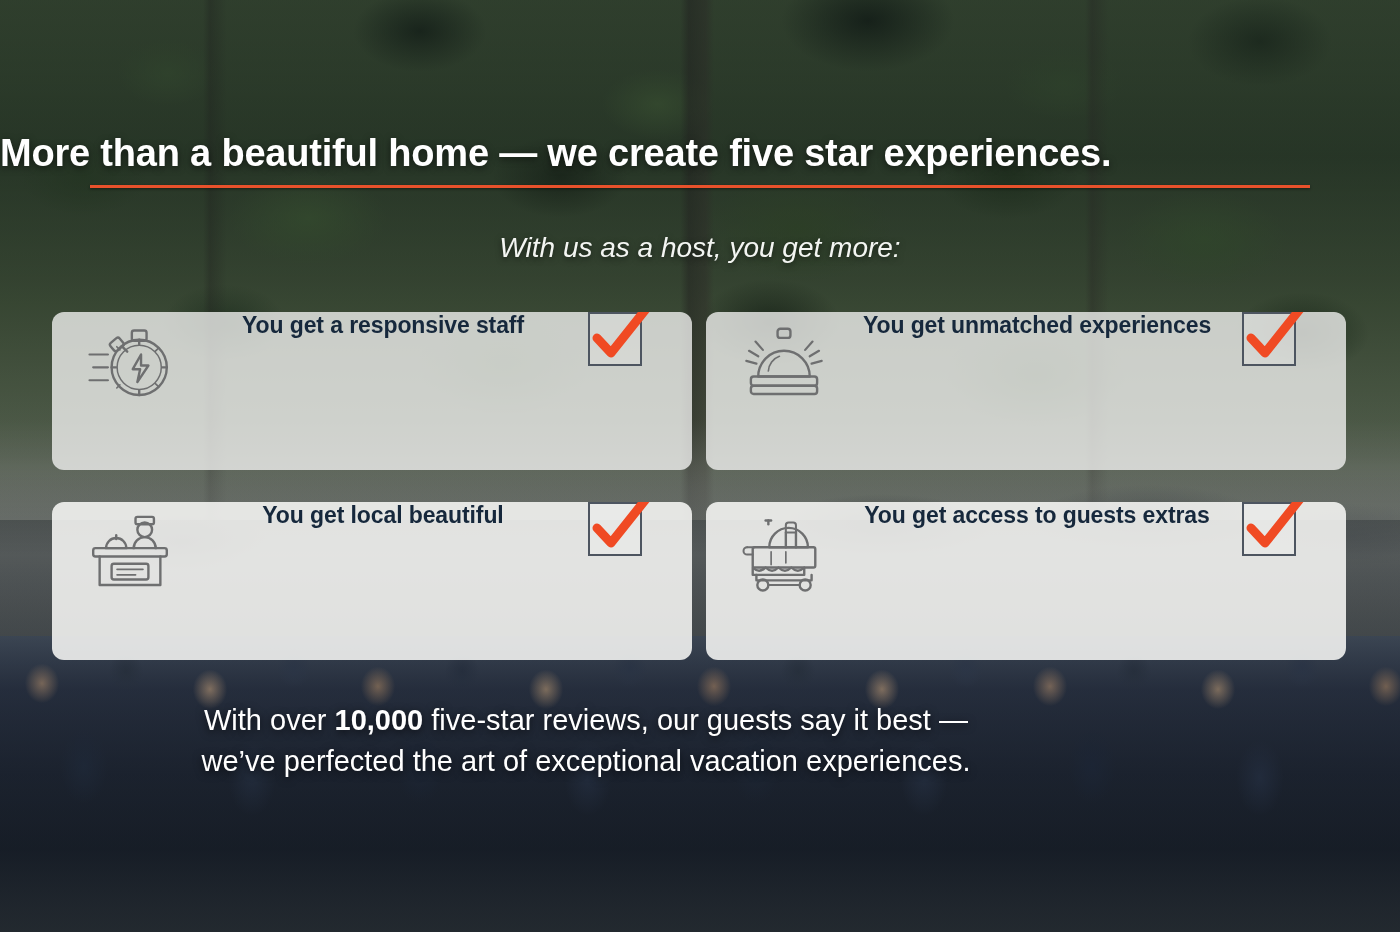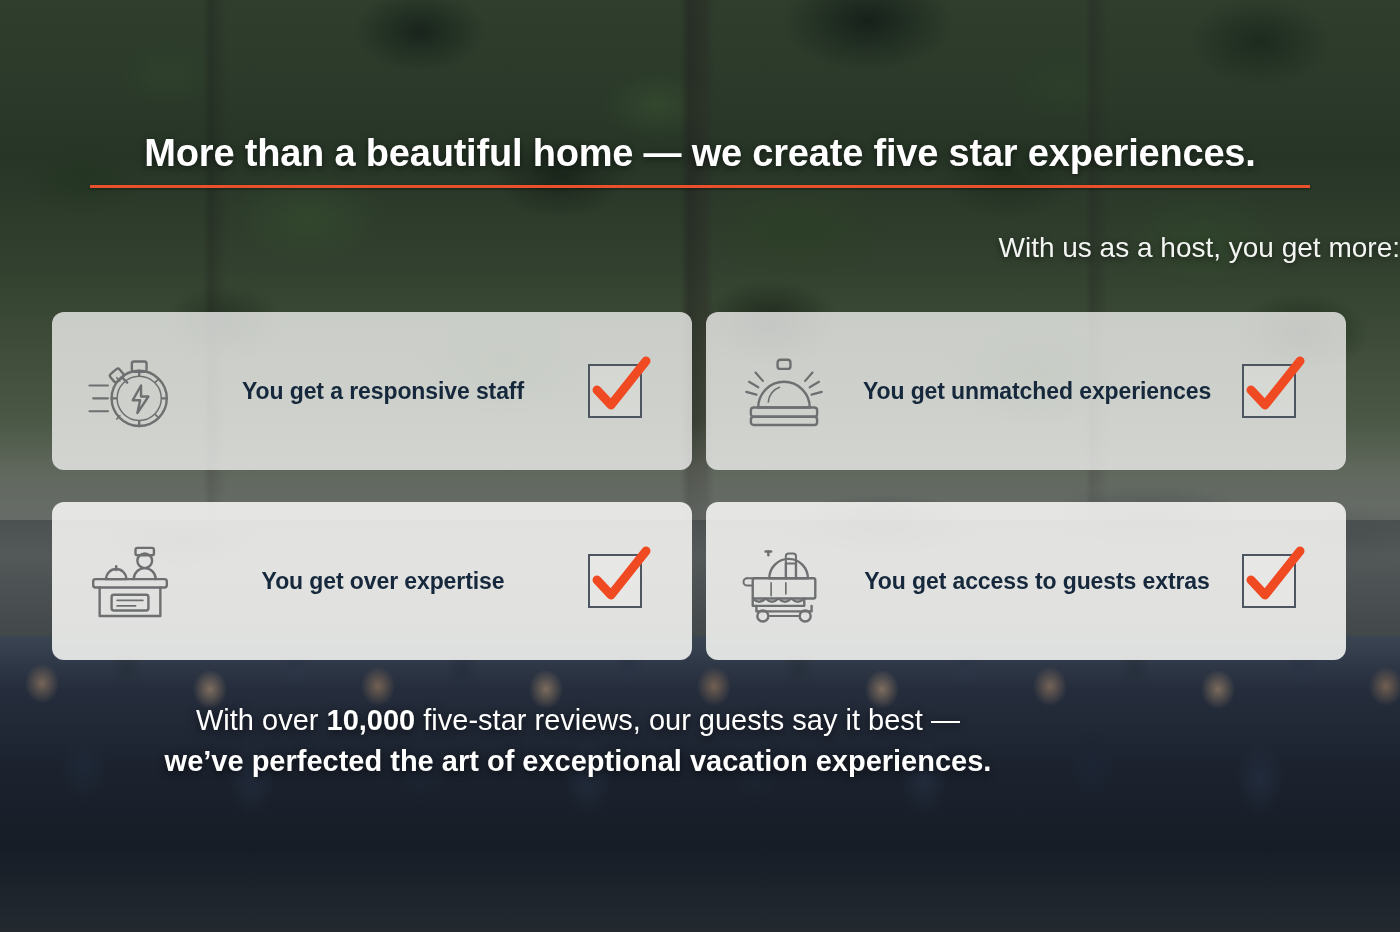--- a/index.html
+++ b/index.html
@@ -120,65 +120,66 @@
       rgba(14,20,26,.44) 70%,
       rgba(12,18,24,.60) 100%);
   }
 
   
   .content { position: absolute; inset: 0; }
 
   .headline {
     position: absolute;
     left: 0; top: 132px; width: 1400px;
-    text-align: center;
+    text-align: left;
     color: #ffffff;
     font-size: 38px;
     font-weight: 700;
     letter-spacing: -0.2px;
     text-shadow: 0 2px 7px rgba(0,0,0,.55);
     white-space: nowrap;
   }
 
   .headline-rule {
     position: absolute;
     left: 90px; top: 185px;
     width: 1220px; height: 3px;
     background: #e8512b;
     box-shadow: 0 1px 3px rgba(0,0,0,.45);
   }
 
   .subtitle {
     position: absolute;
     left: 0; top: 232px; width: 1400px;
-    text-align: right;
+    text-align: center;
     color: #f3f5f2;
     font-size: 28px;
     font-weight: 400;
     text-shadow: 0 2px 6px rgba(0,0,0,.55);
+    font-style: italic;
   }
 
   
   .cards {
     position: absolute;
     left: 52px; top: 312px;
     width: 1294px;
     display: grid;
     grid-template-columns: 640px 640px;
     grid-column-gap: 14px;
     grid-row-gap: 32px;
   }
 
   .card {
     position: relative;
     height: 158px;
     border-radius: 12px;
     background: rgba(243,244,242,.78);
     display: flex;
-    align-items: center;
+    align-items: flex-start;
     padding: 0 22px 0 30px;
     overflow: hidden;
   }
   .card.light { background: rgba(250,250,248,.86); }
 
   .card-icon {
     flex: 0 0 auto;
     width: 96px; height: 96px;
     display: flex; align-items: center; justify-content: center;
     color: #6e6f70;
@@ -206,31 +207,31 @@
   .card-check svg {
     position: absolute;
     left: -6px; top: -12px;
     width: 70px; height: 70px;
     overflow: visible;
   }
 
   
   .footer-text {
     position: absolute;
-    left: 8px; top: 700px; width: 1140px;
+    left: 16px; top: 700px; width: 1140px;
     text-align: center;
     color: #ffffff;
     font-size: 29px;
     font-weight: 400;
     line-height: 41px;
     text-shadow: 0 2px 8px rgba(0,0,0,.7);
   }
   .footer-text b { font-weight: 700; }
   .footer-line { display: block; white-space: nowrap; }
-  .footer-line-2 { font-weight: 700; }
+  .footer-line-2 { font-weight: 400; }
 </style>
 </head>
 <body>
 
 <div class="slide">
 
   <div class="bg">
     <div class="bg-trees"></div>
     <div class="bg-trunks"></div>
     <div class="bg-midground"></div>
@@ -298,21 +299,21 @@
             <circle cx="66" cy="28" r="8"></circle>
             <path d="M54 48 a12 12 0 0 1 24 0"></path>
             <path d="M24 48 a11 11 0 0 1 22 0 z"></path>
             <path d="M35 38 v-4"></path>
             <rect x="10" y="48" width="80" height="9" rx="2.5"></rect>
             <path d="M17 57 v31 h66 v-31"></path>
             <rect x="30" y="65" width="40" height="17" rx="2.5"></rect>
             <path d="M36 71 h28 M36 77 h20" stroke-width="2"></path>
           </svg>
         </div>
-        <div class="card-label">You get over expertise</div>
+        <div class="card-label">You get local beautiful</div>
         <div class="card-check">
           <svg viewBox="0 0 70 70">
             <path d="M13 36 L27 51 L62 7" fill="none" stroke="#f04a23" stroke-width="9" stroke-linecap="round" stroke-linejoin="round"></path>
           </svg>
         </div>
       </div>
 
       <div class="card light">
         <div class="card-icon">
           <svg viewBox="0 0 100 100" width="92" height="92" fill="none" stroke="currentColor" stroke-width="2.6" stroke-linecap="round" stroke-linejoin="round">

